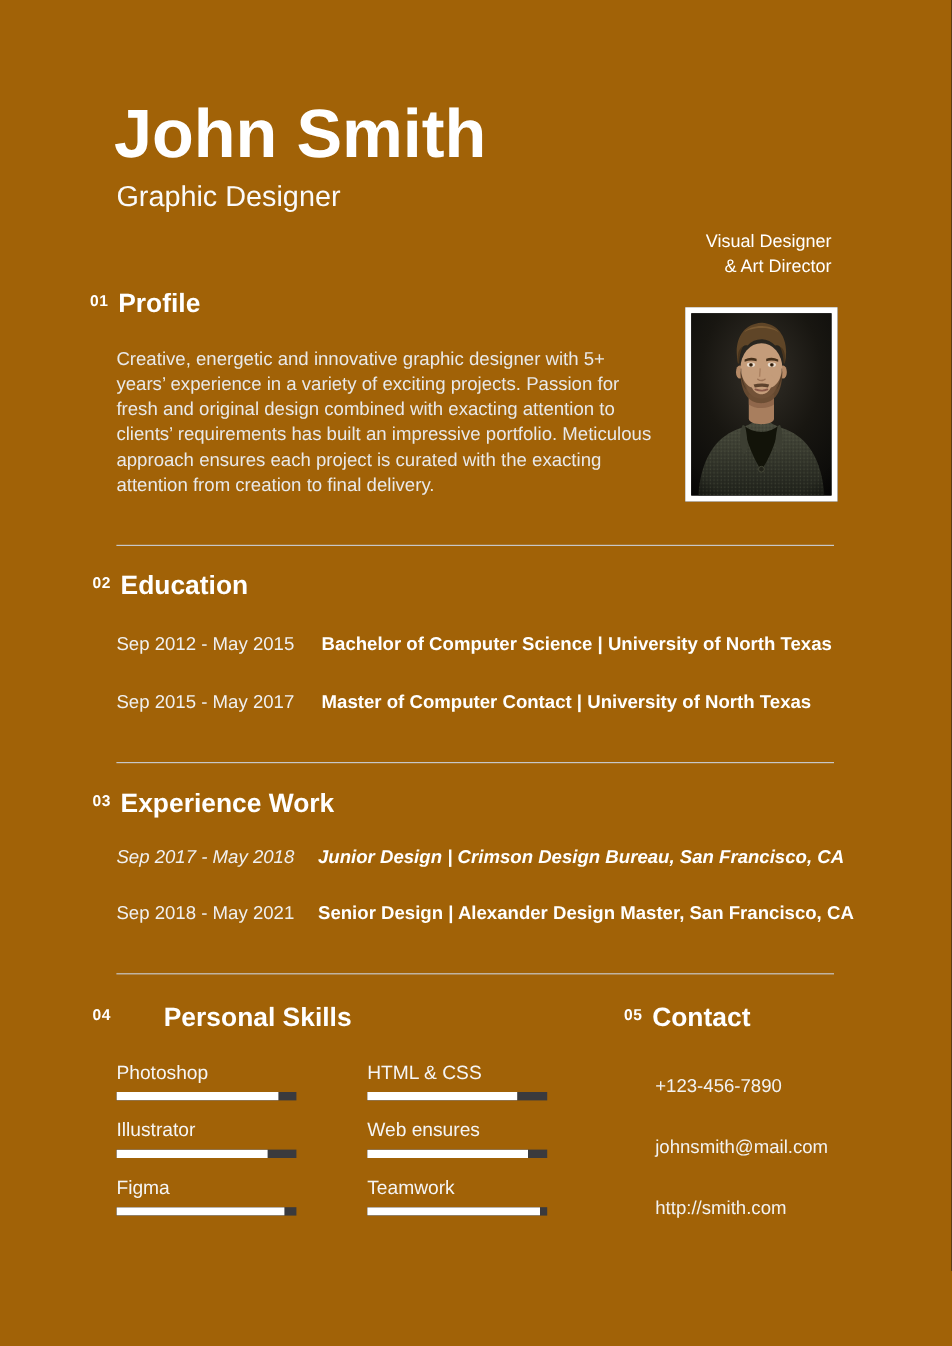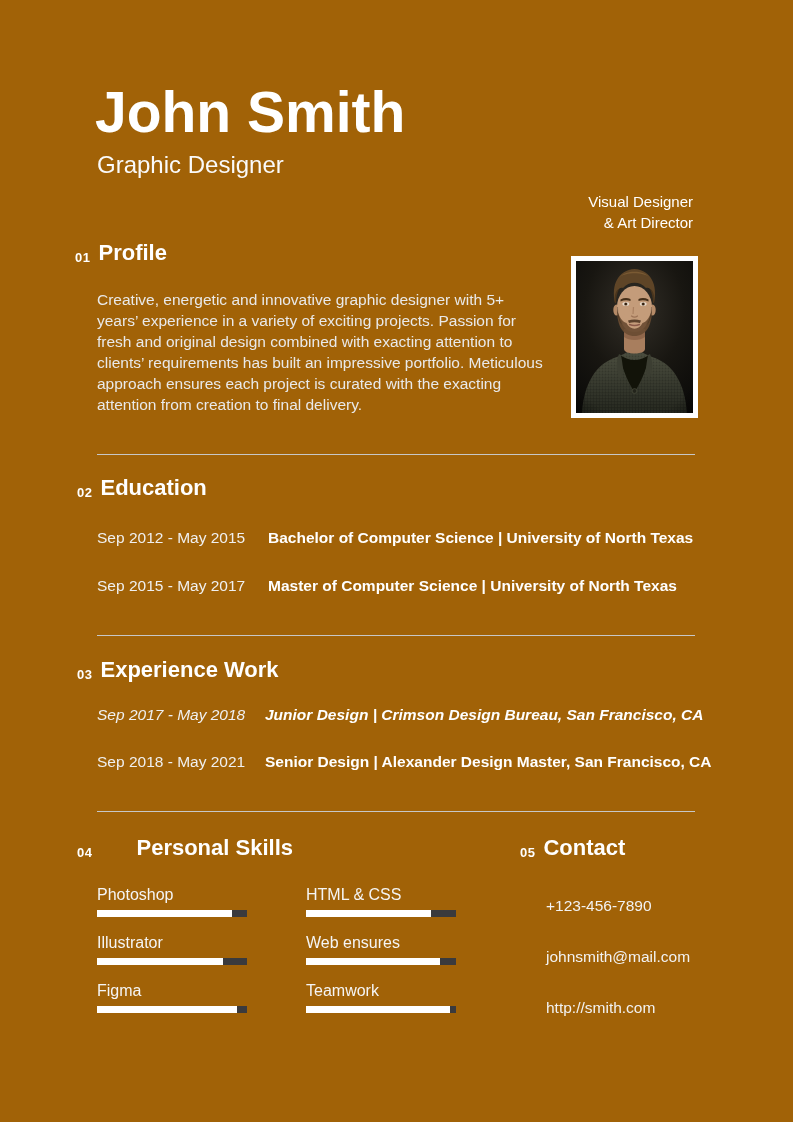--- a/index.html
+++ b/index.html
@@ -12,21 +12,21 @@
     line-height:1;letter-spacing:0;
   }
   .role{
     position:absolute;left:97px;top:151px;font-size:24px;font-weight:400;
     color:#fafafa;line-height:1.2;
   }
   .tagline{
     position:absolute;right:100px;top:166px;text-align:right;
     font-size:15px;line-height:21px;color:#ffffff;margin-top:25px;
   }
-  .sec-head{position:absolute;display:flex;gap:8px;align-items:flex-end;}
+  .sec-head{position:absolute;display:flex;gap:8px;align-items:flex-start;}
   .sec-num{font-size:13px;font-weight:700;margin-top:2px;letter-spacing:0.5px;}
   .sec-title{font-size:22px;font-weight:700;line-height:1.1;}
   .head-profile{left:75px;top:241px;}
   .head-education{left:77px;top:476px;}
   .head-experience{left:77px;top:658px;}
   .head-skills{left:77px;top:836px;gap:44px;}
   .head-contact{left:520px;top:836px;}
   .profile-text{
     position:absolute;left:97px;top:289px;width:447px;
     font-size:15.5px;line-height:21px;color:#e9e9e9;
@@ -145,21 +145,21 @@
   <div class="divider div-1"></div>
 
   <div class="sec-head head-education">
     <span class="sec-num">02</span>
     <span class="sec-title">Education</span>
   </div>
   <div class="entry-row edu-1">
     <span class="row-date edu-date">Sep 2012 - May 2015</span><span class="row-desc">Bachelor of Computer Science | University of North Texas</span>
   </div>
   <div class="entry-row edu-2">
-    <span class="row-date edu-date">Sep 2015 - May 2017</span><span class="row-desc">Master of Computer Science | University of North Texas</span>
+    <span class="row-date edu-date">Sep 2015 - May 2017</span><span class="row-desc">Master of Computer Contact | University of North Texas</span>
   </div>
 
   <div class="divider div-2"></div>
 
   <div class="sec-head head-experience">
     <span class="sec-num">03</span>
     <span class="sec-title">Experience Work</span>
   </div>
   <div class="entry-row exp-1">
     <span class="row-date exp-date">Sep 2017 - May 2018</span><span class="row-desc">Junior Design | Crimson Design Bureau, San Francisco, CA</span>

